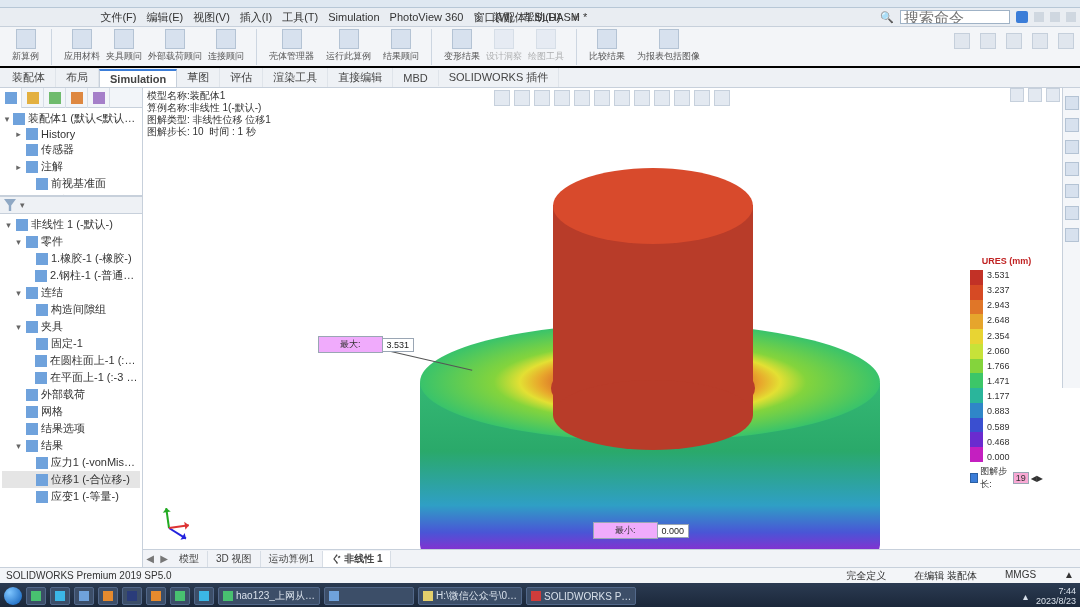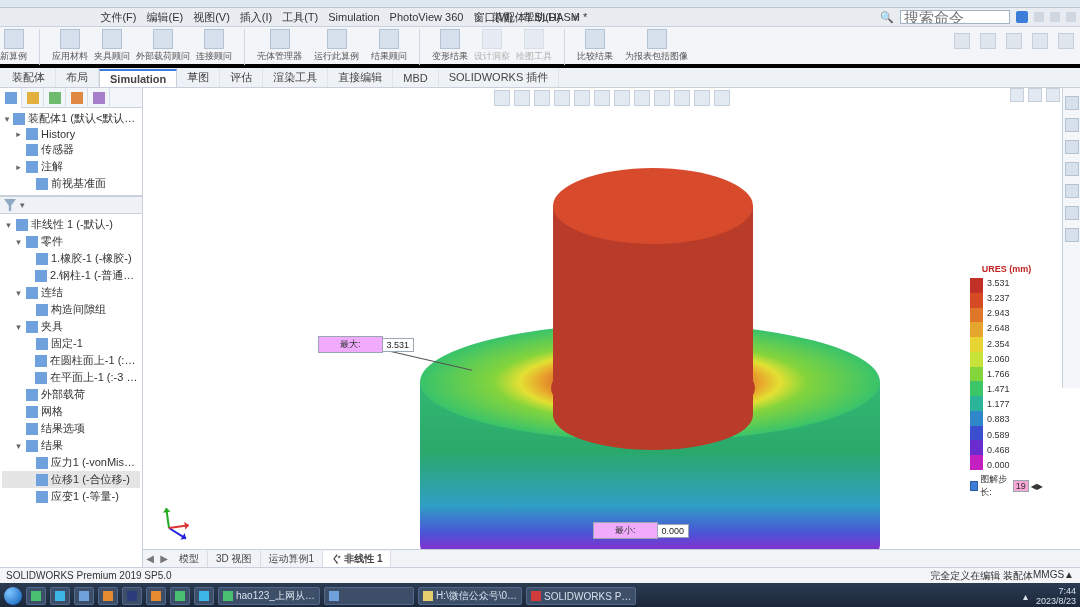--- a/index.html
+++ b/index.html
@@ -10,21 +10,21 @@
 .menubar { height: 19px; background: #e9edf2; display: flex; align-items: center; gap: 10px; padding: 0 4px; font-size: 11px; color: #333; border-bottom: 1px solid #c7d0db; position: relative; }
 .sw-logo { color: #da1f24; font-weight: normal; letter-spacing: -0.5px; margin-top: 36px; }
 .sw-logo .ds { font-style: italic; font-size: 11px; }
 .menubar .doc-title { position: absolute; left: 50%; transform: translateX(-50%); color: #333; }
 .menubar-right { position: absolute; right: 4px; display: flex; align-items: center; gap: 6px; }
 .search-box { width: 110px; height: 14px; border: 1px solid #9fb2c6; background: #fff; font-size: 15px; padding: 0 3px; color: #555; }
 .help-icn { width: 12px; height: 12px; background: #3b7dd8; border-radius: 2px; }
 .wnd-btn { width: 10px; height: 10px; background: #cfd7e0; }
 
 
-.ribbon { height: 41px; background: #f3f5f8; display: flex; align-items: flex-start; padding: 2px 4px 0 0; gap: 12px; border-bottom: 4px solid #000000; font-size: 10px; color: #555; position: relative; }
+.ribbon { height: 41px; background: #f3f5f8; display: flex; align-items: flex-start; padding: 2px 4px 0 12px; gap: 12px; border-bottom: 2px solid #000000; font-size: 10px; color: #555; position: relative; }
 .ribbon .grp { display: flex; flex-direction: column; align-items: center; gap: 1px; }
 .ribbon .big { display: flex; gap: 6px; }
 .ribbon-icn { width: 20px; height: 20px; background: #d7e1ee; border: 1px solid #b4c3d4; }
 .ribbon-lbl { font-size: 9px; color: #555; white-space: nowrap; }
 .ribbon-sep { width: 1px; height: 36px; background: #cdd6e1; }
 .ribbon .faded { opacity: 0.45; }
 .ribbon-right { position: absolute; right: 6px; top: 6px; display: flex; gap: 10px; }
 .ribbon-right .ico { width: 16px; height: 16px; background: #e0e6ee; border: 1px solid #c5cfdb; }
 
 
@@ -82,21 +82,21 @@
 .base-top { position: absolute; left: 37px; top: 215px; width: 460px; height: 118px; border-radius: 50%; background: radial-gradient(ellipse at center, #c23b28 0%, #d85f28 26%, #e8a72c 34%, #e3e033 40%, #84d43c 48%, #34c26e 72%, #2ab59b 100%); }
 .base-top-hole { position: absolute; left: 168px; top: 244px; width: 204px; height: 72px; border-radius: 50%; background: #b83c29; }
 .base-bot { position: absolute; left: 37px; top: 402px; width: 460px; height: 84px; border-radius: 50%; background: #8d2bcf; }
 
 .callout { position: absolute; display: flex; align-items: center; font-size: 9px; }
 .callout .lbl { border: 1px solid #9aa6b4; background: #f0abfc; padding: 1px 21px; color: #333; }
 .callout .val { border: 1px solid #9aa6b4; border-left: none; background: #fff; padding: 1px 4px; color: #222; }
 .callout-line { position: absolute; height: 1px; background: #555; }
 
 
-.legend { position: absolute; right: 37px; top: 176px; width: 73px; font-size: 9px; color: #333; }
+.legend { position: absolute; right: 37px; top: 168px; width: 73px; font-size: 9px; color: #333; }
 .legend-title { text-align: center; font-size: 9px; margin-bottom: 4px; color: #c02323; font-weight: bold; }
 .legend-body { display: flex; }
 .legend-bar { width: 13px; height: 192px; display: flex; flex-direction: column; }
 .legend-bar div { flex: 1; }
 .legend-vals { display: flex; flex-direction: column; justify-content: space-between; height: 192px; padding-left: 4px; }
 .legend-foot { margin-top: 3px; font-size: 9px; display: flex; align-items: center; gap: 2px; }
 .legend-foot .mini-field { border: 1px solid #9aa6b4; background: #f9a8d4; padding: 0 2px; }
 
 
 .triad { position: absolute; left: 10px; bottom: 24px; width: 44px; height: 44px; }
@@ -114,21 +114,21 @@
 .view-tabs .vt { padding: 1px 8px; border-right: 1px solid #d7dde5; color: #444; cursor: pointer; }
 .view-tabs .vt.active { background: #fff; font-weight: bold; }
 .view-tabs .nav { width: 14px; text-align: center; color: #777; }
 
 
 .taskpane { position: absolute; right: 0; top: 88px; width: 18px; height: 300px; background: #f4f6f9; border-left: 1px solid #c7d0db; display: flex; flex-direction: column; align-items: center; gap: 8px; padding-top: 8px; }
 .taskpane .tp { width: 14px; height: 14px; background: #d7e1ee; border: 1px solid #b4c3d4; }
 
 
 .statusbar1 { height: 16px; background: #f3f5f8; border-top: 1px solid #c7d0db; font-size: 10px; color: #333; display: flex; align-items: center; padding: 0 6px; justify-content: space-between; }
-.statusbar1 .right { display: flex; gap: 0; }
+.statusbar1 .right { display: flex; gap: 28px; }
 .win-taskbar { height: 26px; background: linear-gradient(#2b3b52, #1a2638); display: flex; align-items: center; gap: 4px; padding: 0 4px; font-size: 10px; color: #d8e0ea; position: relative; }
 .win-taskbar .orb { width: 18px; height: 18px; border-radius: 50%; background: radial-gradient(circle at 30% 30%, #7fc6ff, #0a5bb8); }
 .win-taskbar .tb { height: 18px; min-width: 18px; padding: 0 4px; background: #3c4e68; border: 1px solid #52688a; display: flex; align-items: center; gap: 3px; border-radius: 2px; }
 .win-taskbar .tb .dot { width: 10px; height: 10px; background: #6fa2dc; }
 .win-taskbar .tb.green .dot { background: #48c070; }
 .win-taskbar .tb.qq .dot { background: #3bb6e6; }
 .win-taskbar .tb.ps .dot { background: #2a3c7a; }
 .win-taskbar .tb.orange .dot { background: #e58a2e; }
 .win-taskbar .tb.folder .dot { background: #e4cf6c; }
 .win-taskbar .tb.red .dot { background: #cf3c3b; }
@@ -389,20 +389,24 @@
         </div>
       <div class="row indent2">
           <span class="exp"></span>
           <span class="ic res"></span>
           <span class="txt">应变1 (-等量-)</span>
         </div>
     </div>
   </div>
 
   <div class="viewport">
+    <div class="info-overlay">模型名称:装配体1
+算例名称:非线性 1(-默认-)
+图解类型: 非线性位移 位移1
+图解步长: 10  时间 : 1 秒</div>
 
     <div class="view-toolbar">
       <div class="vi"></div>
       <div class="vi"></div>
       <div class="vi"></div>
       <div class="vi"></div>
       <div class="vi"></div>
       <div class="vi"></div>
       <div class="vi"></div>
       <div class="vi"></div>

